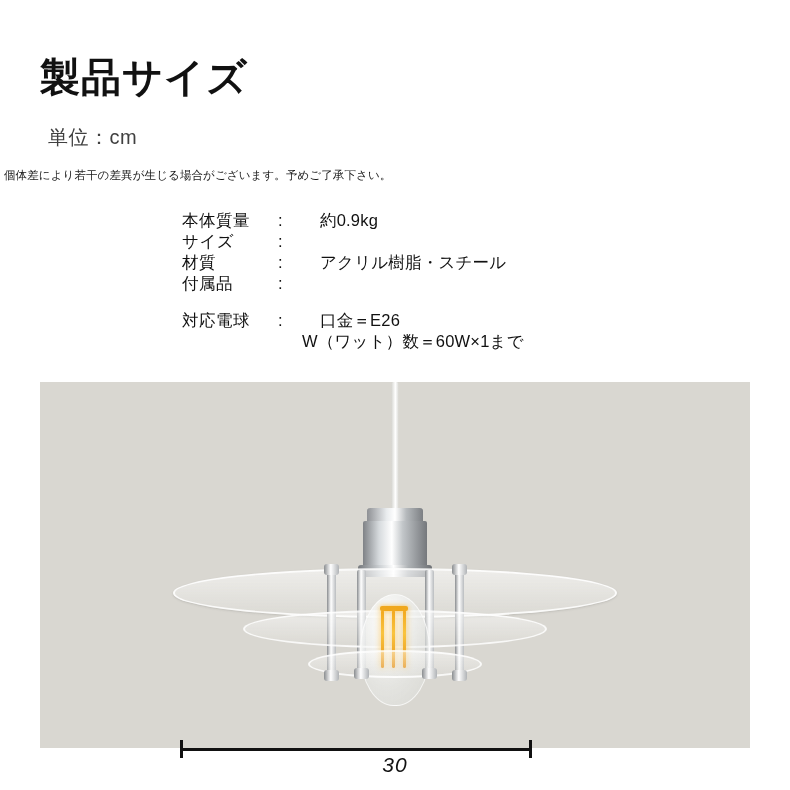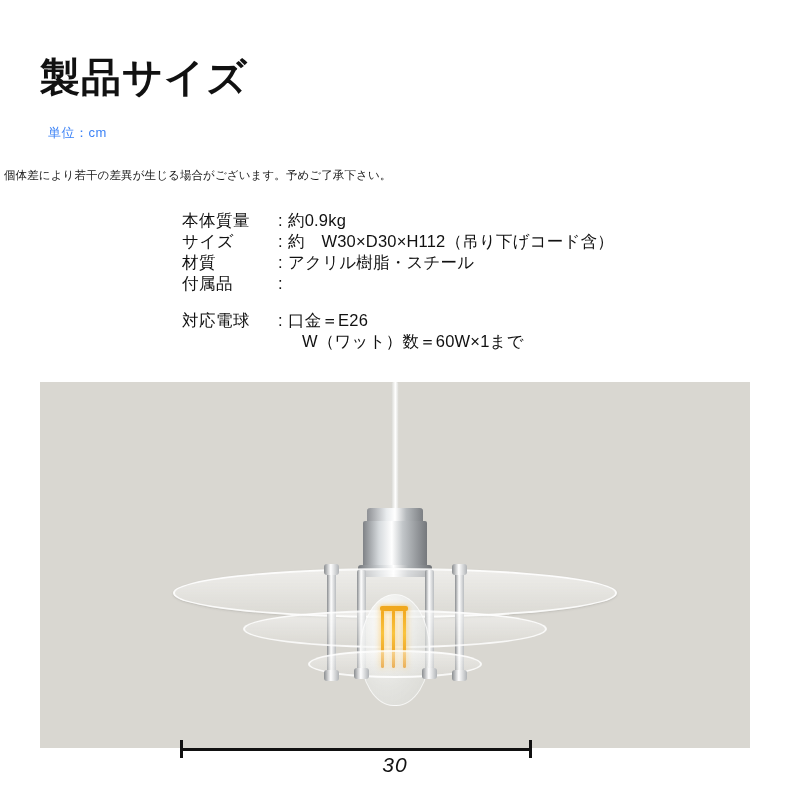--- a/index.html
+++ b/index.html
@@ -30,22 +30,22 @@
     font-weight: bold;
     letter-spacing: 1px;
     color: #111;
     line-height: 1.1;
   }
 
   .unit {
     position: absolute;
     left: 48px;
     top: 124px;
-    font-size: 13px;
-    color: #3b82f6;
+    font-size: 20px;
+    color: #404040;
     letter-spacing: 0.5px;
   }
 
   .note {
     position: absolute;
     left: 4px;
     top: 168px;
     font-size: 11.5px;
     color: #1a1a1a;
     letter-spacing: 0.1px;
@@ -69,20 +69,21 @@
     flex: 0 0 96px;
     letter-spacing: 0.5px;
   }
   .spec-sep {
     width: 10px;
     flex: 0 0 10px;
     text-align: left;
   }
   .spec-value {
     letter-spacing: 0.2px;
+    margin-left: 32px;
   }
   .spec-gap {
     height: 16px;
   }
   .spec-sub {
     padding-left: 120px;
     letter-spacing: 0.2px;
   }
 
   .photo {
@@ -279,21 +280,20 @@
 
     <div class="spec-row">
       <span class="spec-label">本体質量</span>
       <span class="spec-sep">:</span>
       <span class="spec-value">約0.9kg</span>
     </div>
 
     <div class="spec-row">
       <span class="spec-label">サイズ</span>
       <span class="spec-sep">:</span>
-      <span class="spec-value">約　W30×D30×H112（吊り下げコード含）</span>
     </div>
 
     <div class="spec-row">
       <span class="spec-label">材質</span>
       <span class="spec-sep">:</span>
       <span class="spec-value">アクリル樹脂・スチール</span>
     </div>
 
     <div class="spec-row">
       <span class="spec-label">付属品</span>

